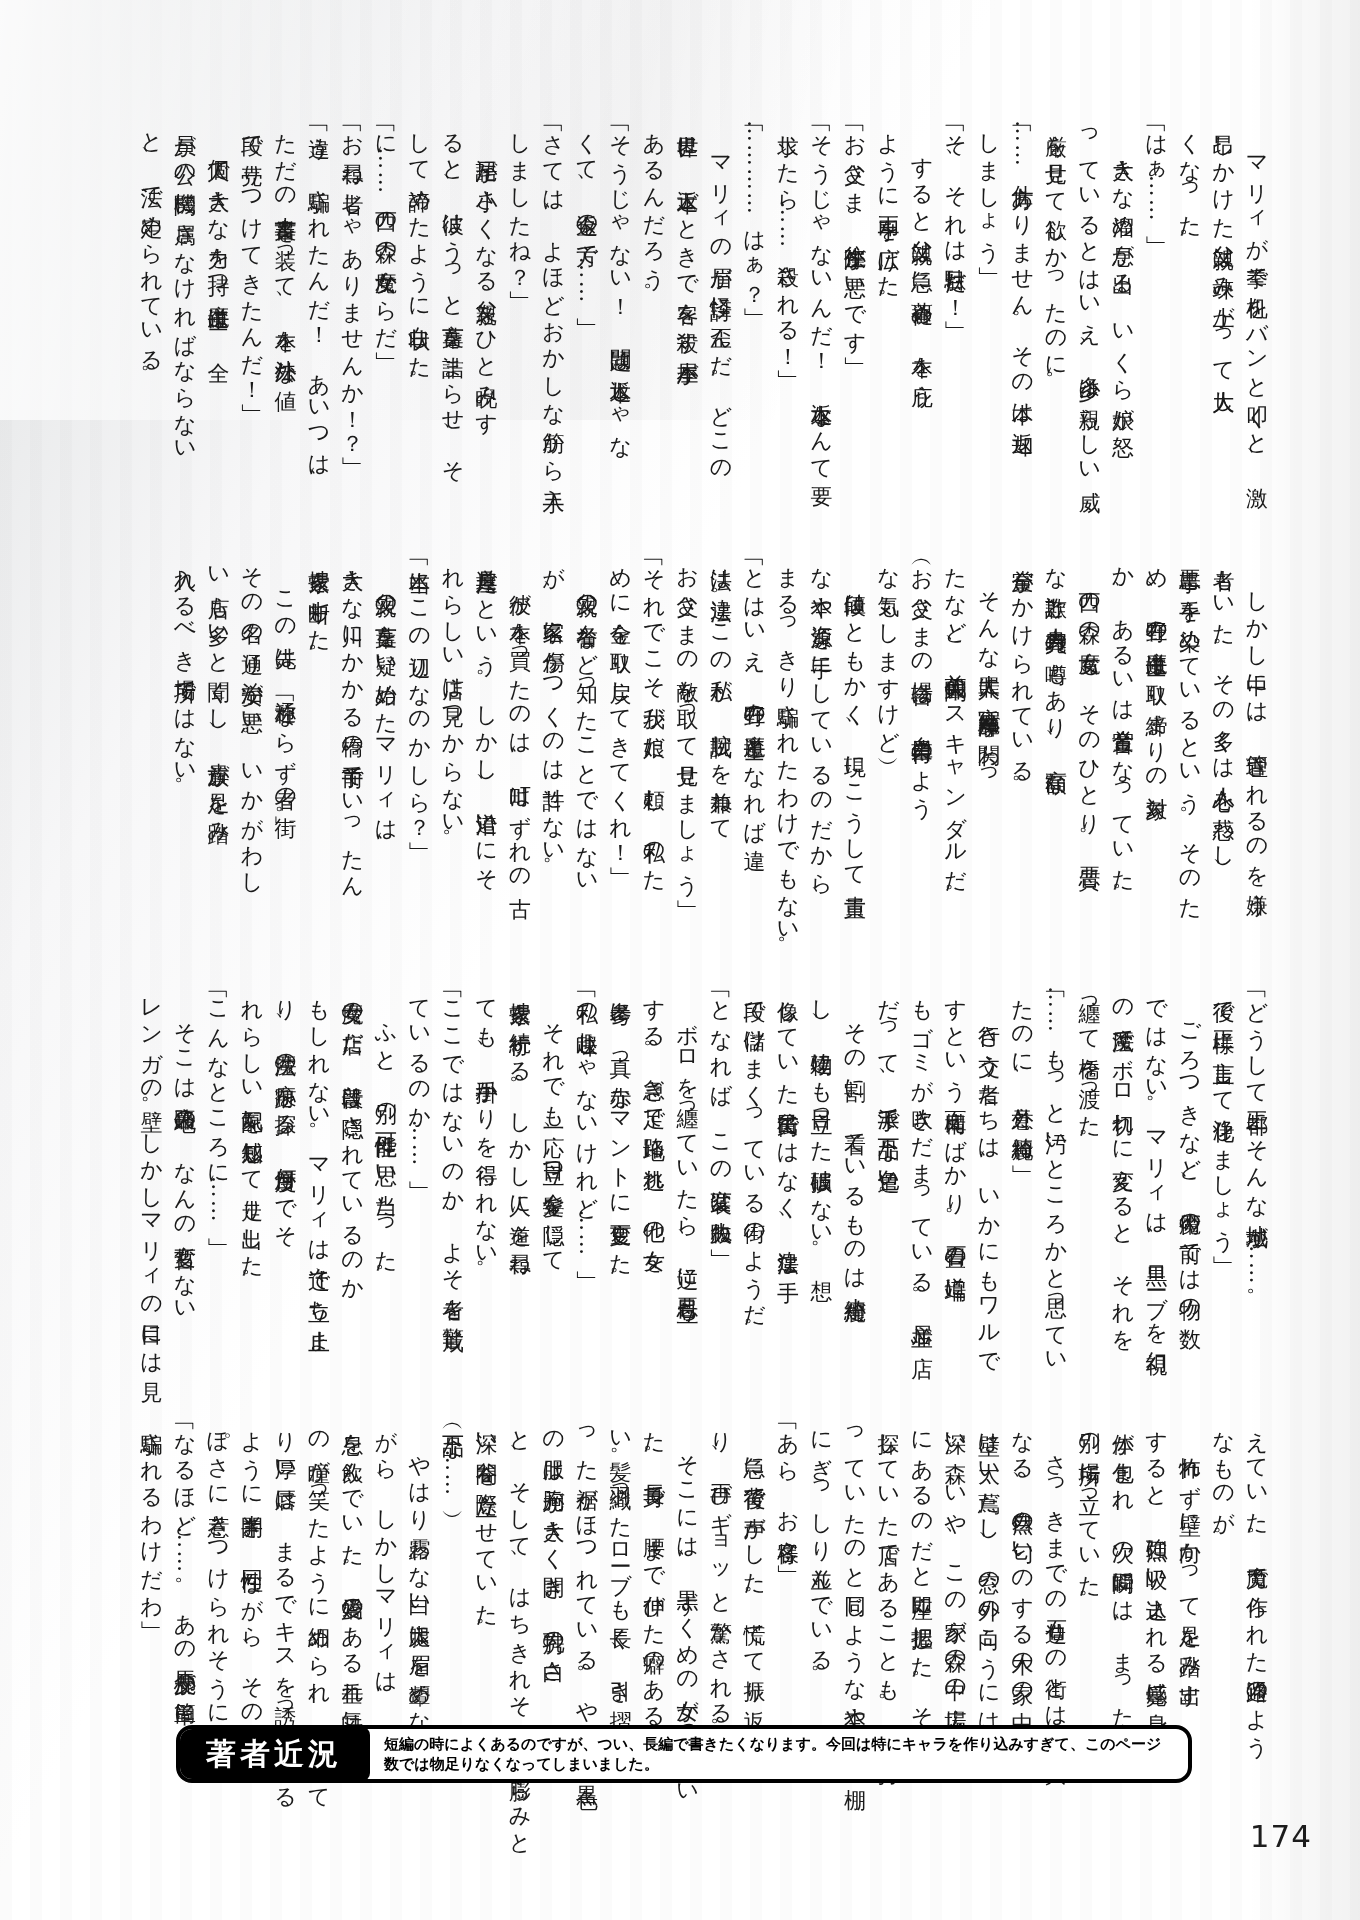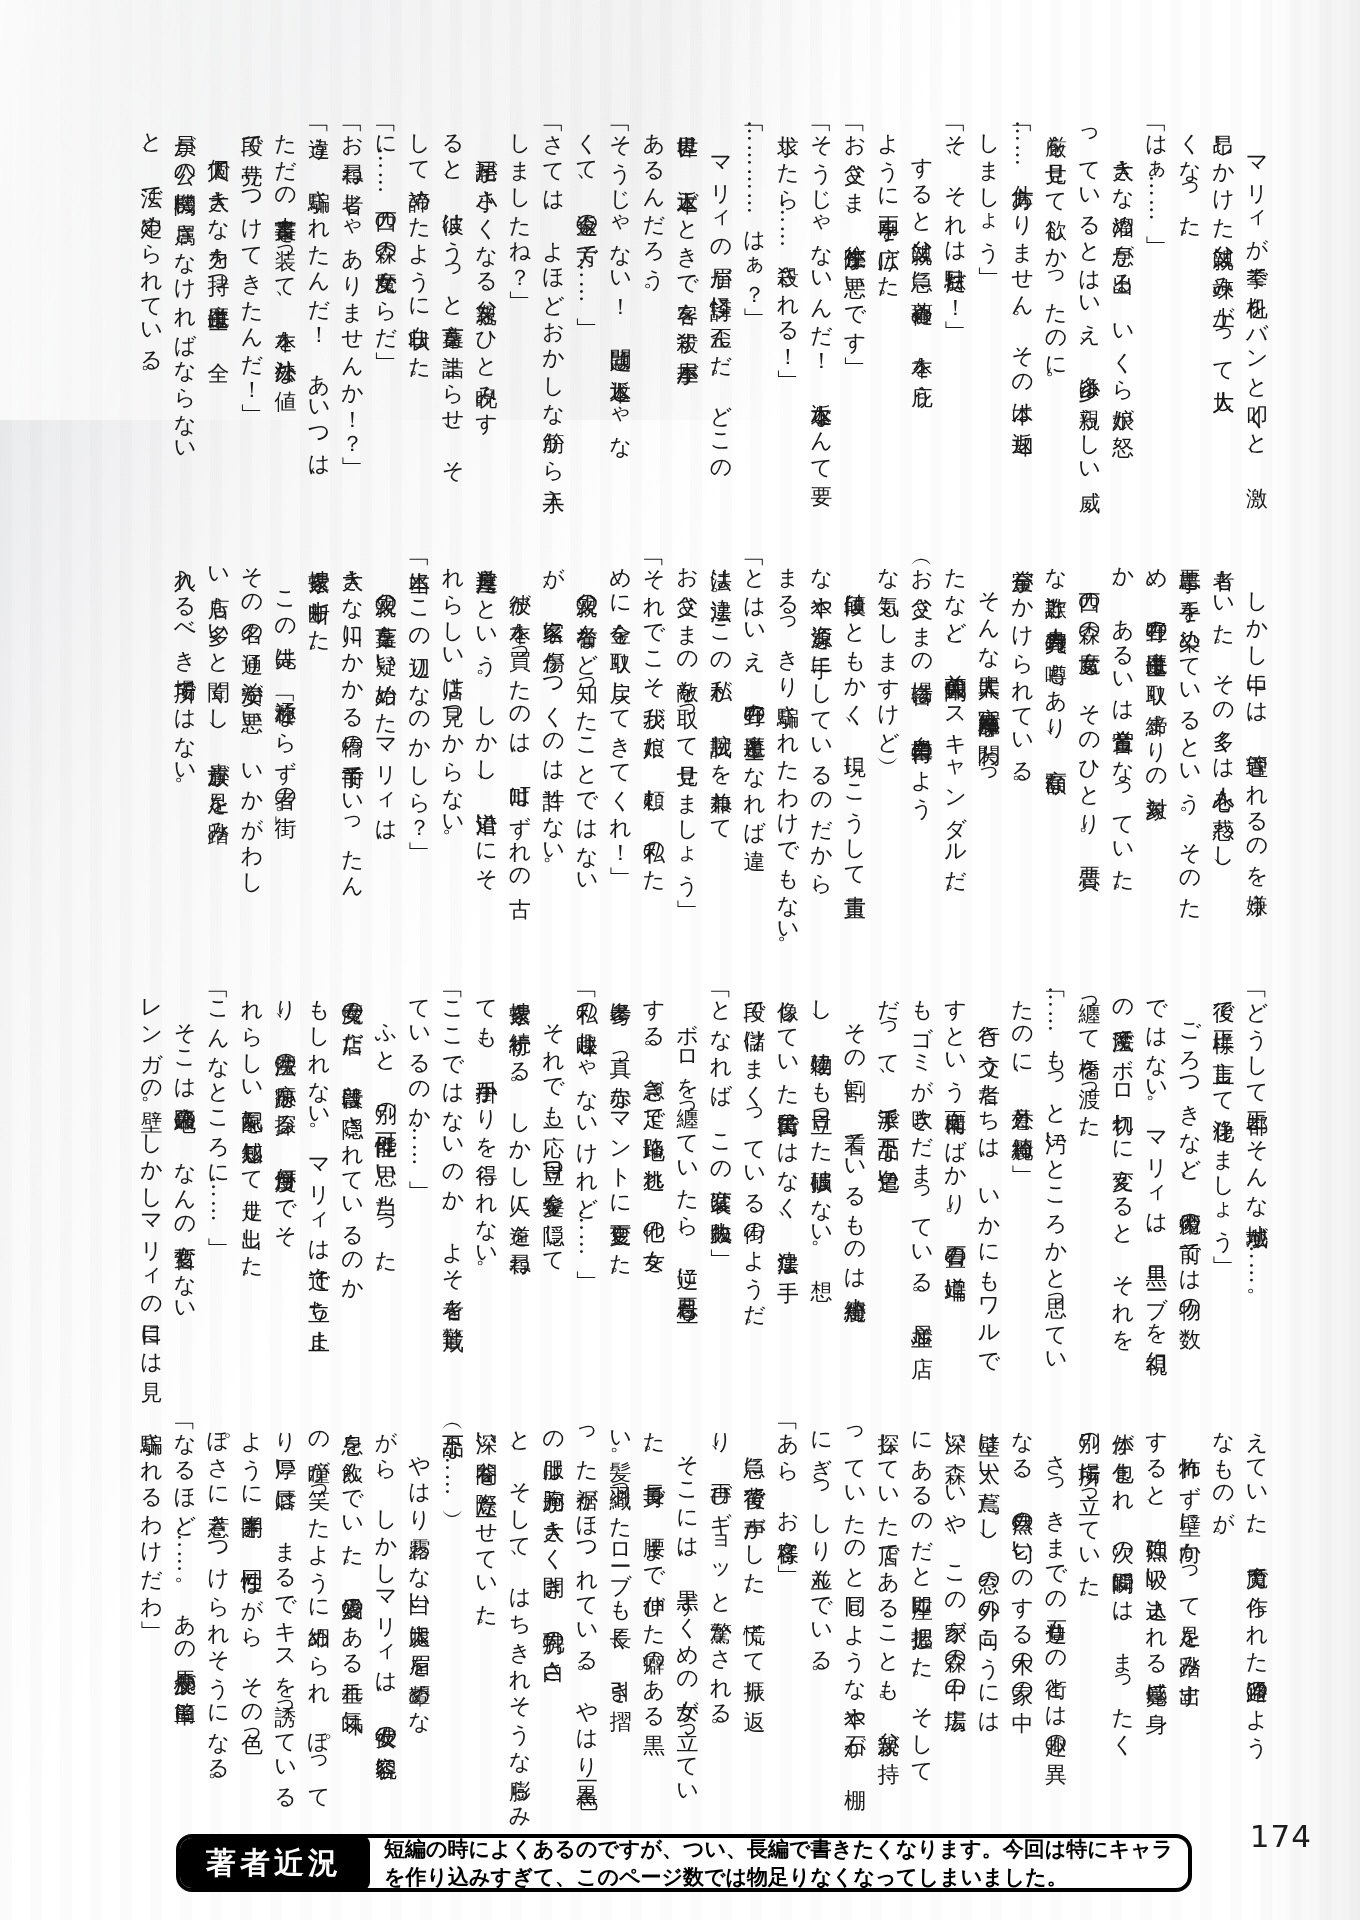--- a/index.html
+++ b/index.html
@@ -53,21 +53,21 @@
 
   .vcol {
     display: block;
     line-height: 33.5px;
     white-space: nowrap;
   }
 
   .footer-note {
     position: absolute;
     left: 176px;
-    top: 1834px;
+    top: 1725px;
     width: 1016px;
     height: 58px;
     background: #ffffff;
     border: 4px solid #000000;
     border-radius: 16px;
     display: flex;
     align-items: stretch;
     box-sizing: border-box;
     overflow: hidden;
     font-family: "DejaVu Sans", "Liberation Sans", sans-serif;
@@ -81,21 +81,21 @@
     display: flex;
     align-items: center;
     font-size: 30px;
     font-weight: bold;
     letter-spacing: 4px;
     flex: 0 0 auto;
   }
   .footer-text {
     flex: 1 1 auto;
     padding: 5px 14px 4px 16px;
-    font-size: 21px;
+    font-size: 15px;
     font-weight: 600;
     line-height: 1.33;
     color: #000000;
     align-self: center;
   }
 
   .page-number {
     position: absolute;
     right: 48px;
     top: 1818px;

